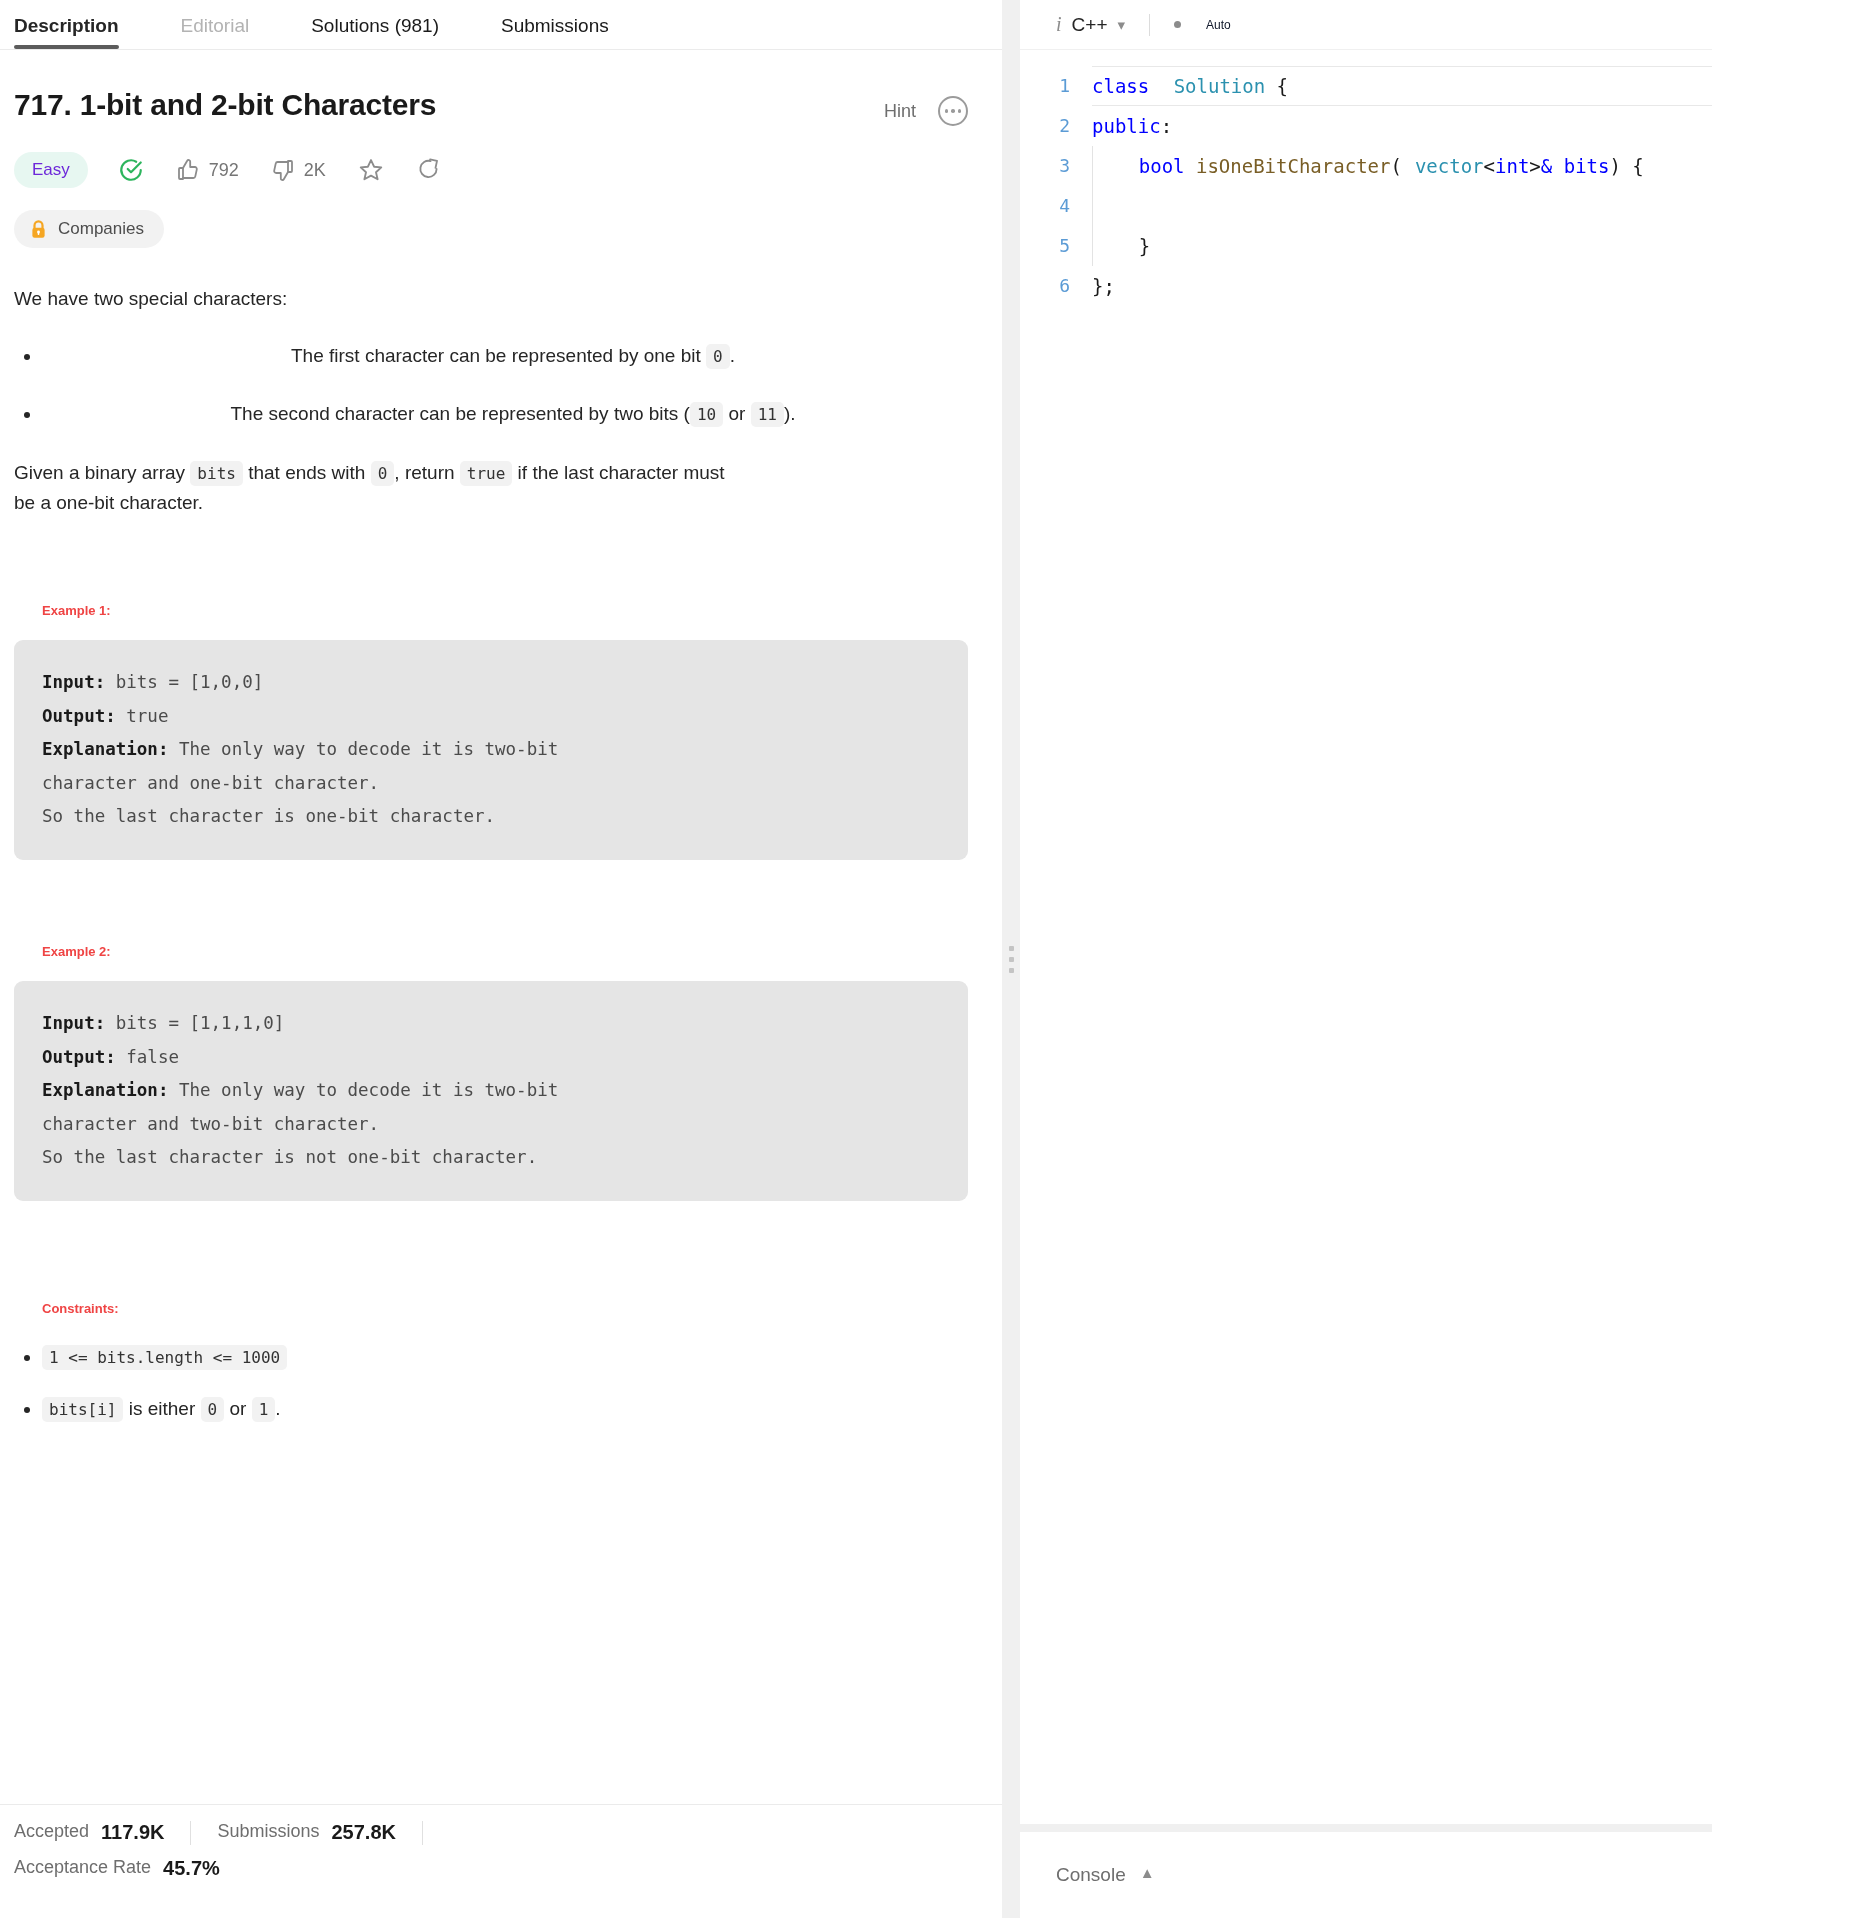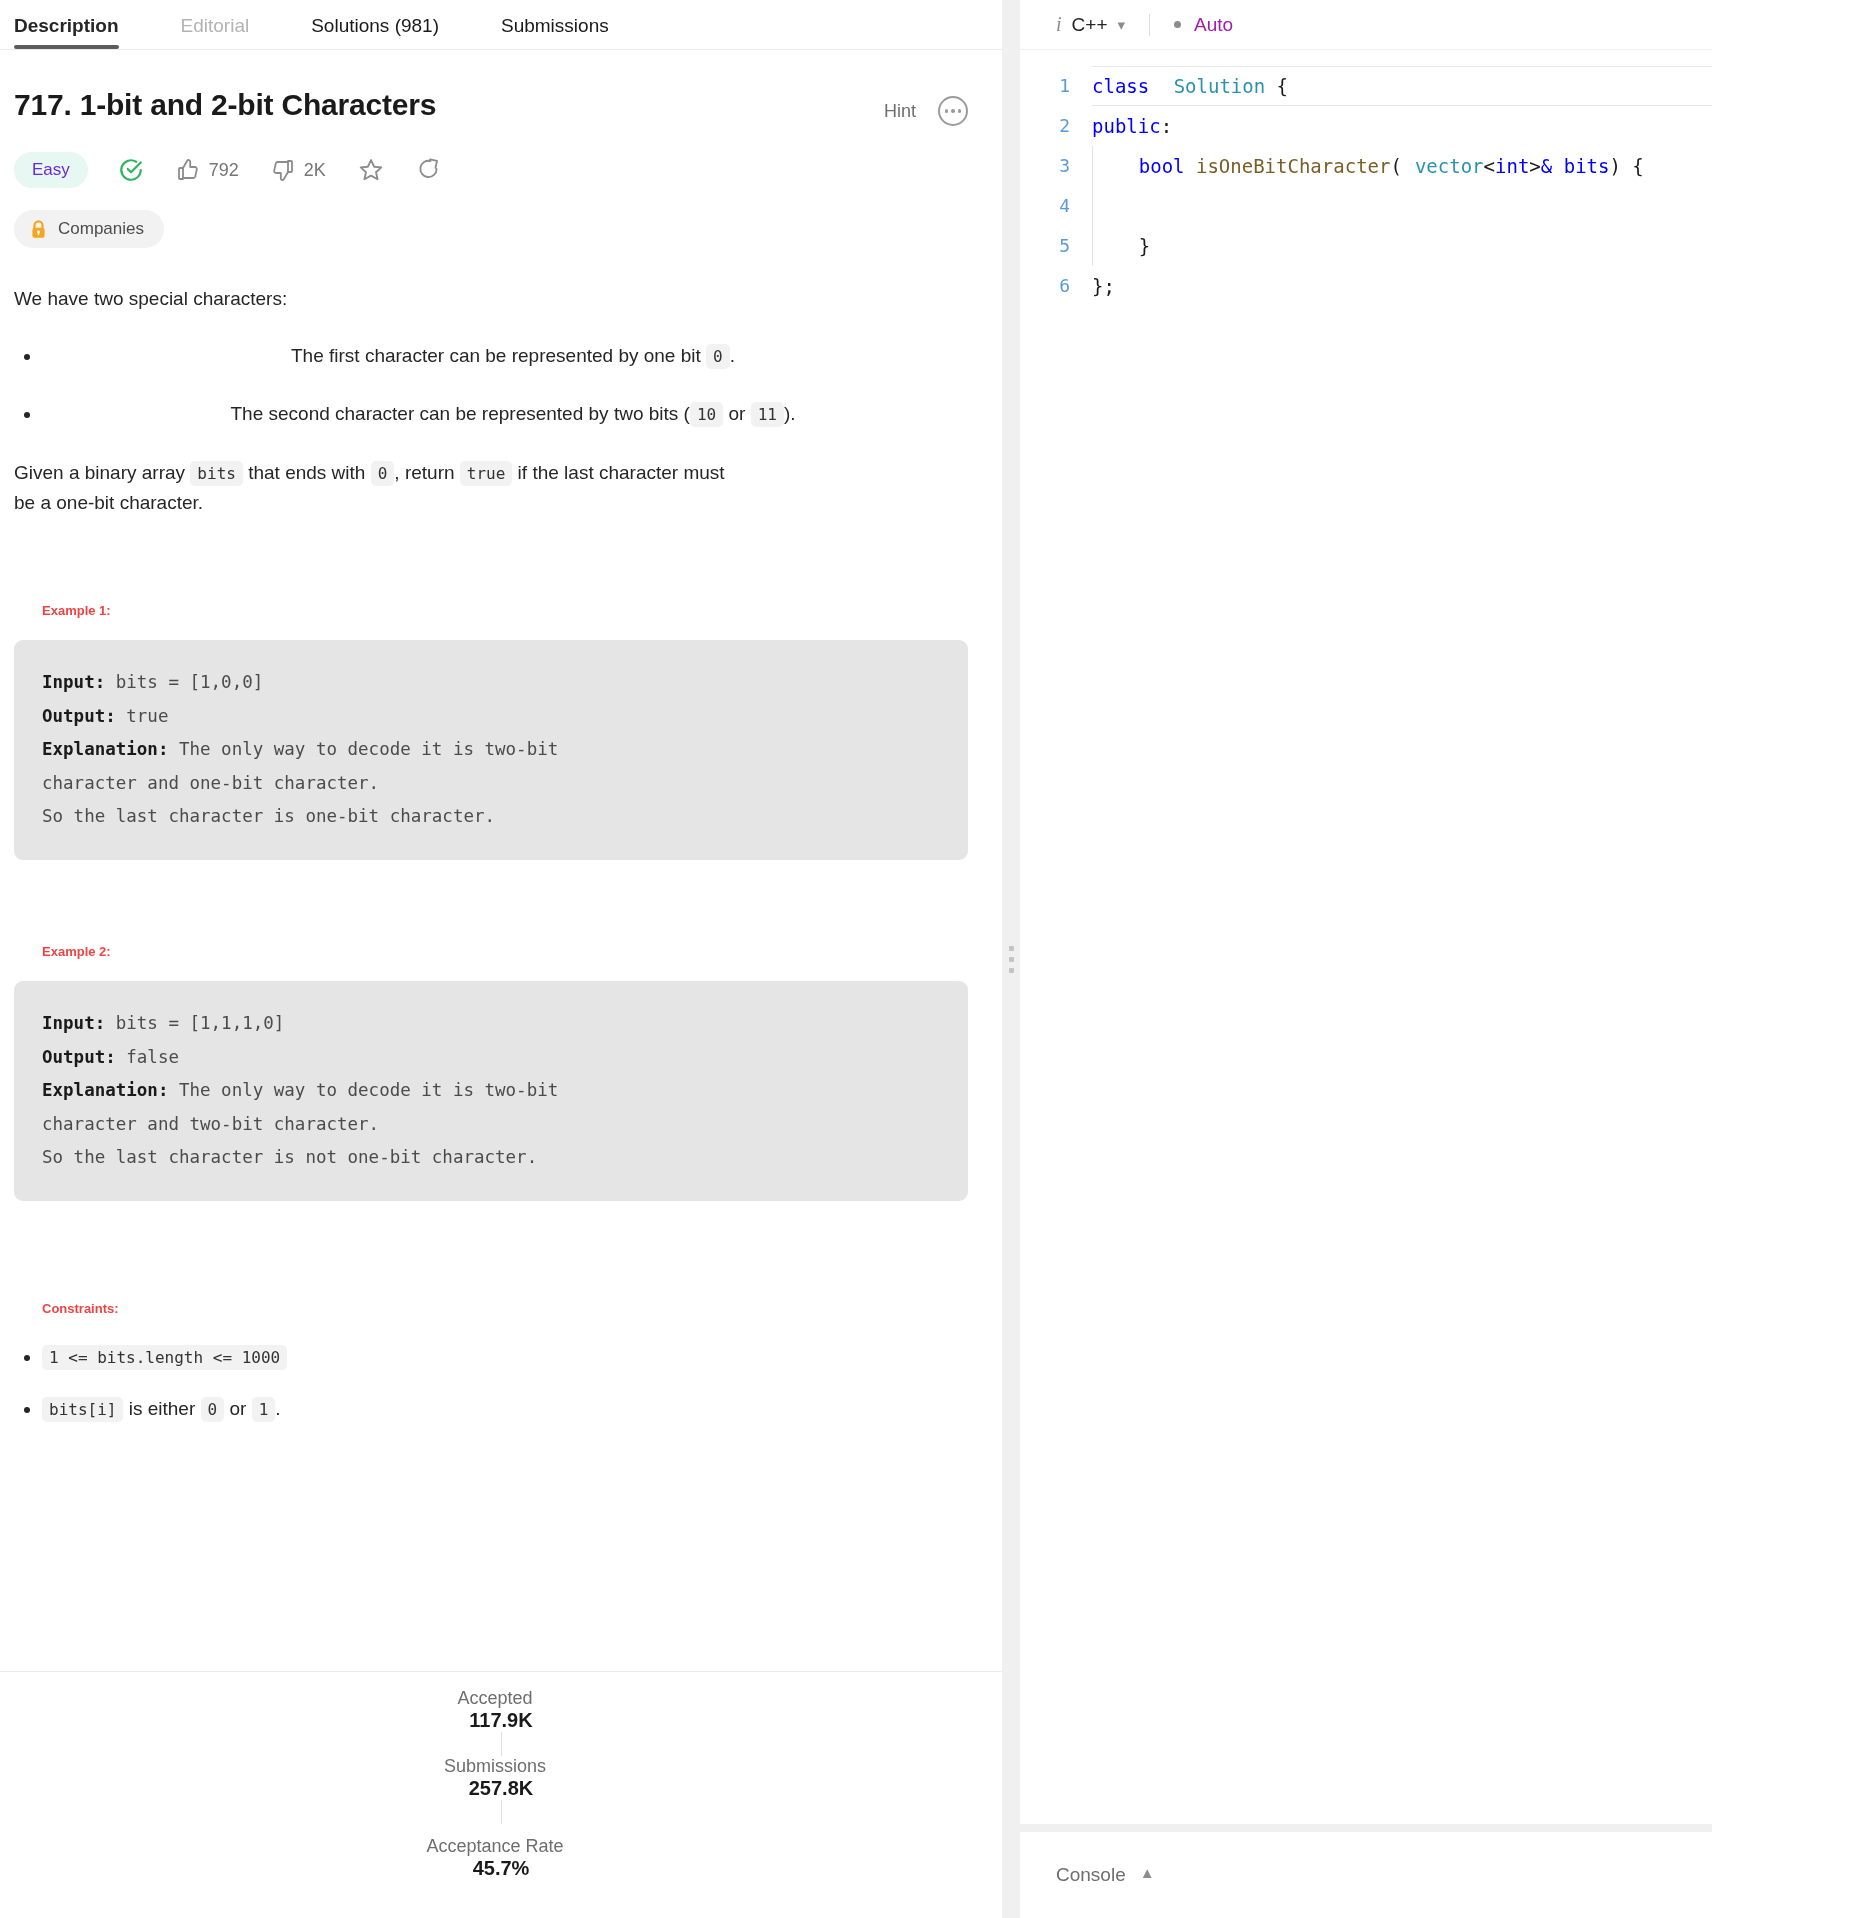--- a/index.html
+++ b/index.html
@@ -177,24 +177,22 @@
   ul.constraints li { margin-bottom: 30px; font-size: 19px; }
 
   .footer-stats {
     flex: 0 0 auto;
     border-top: 1px solid #ebebeb;
     padding: 16px 14px 26px 14px;
     background: #fff;
   }
   .stats-line {
     display: flex;
-    align-items: center;
     font-size: 18px;
     margin-bottom: 12px;
-    flex-direction: column;
   }
   .stat-label { color: #6e6e6e; margin-right: 12px; }
   .stat-value { color: #1a1a1a; font-weight: 700; font-size: 20px; }
   .stat-sep { width: 1px; height: 24px; background: #e0e0e0; margin: 0 26px; }
 
   
   .splitter {
     width: 18px;
     background: #f0f0f0;
     display: flex;
@@ -241,21 +239,21 @@
     font-family: "Liberation Serif", serif;
     font-style: italic;
     font-size: 20px;
     color: #8c8c8c;
   }
   .lang-name { font-size: 19px; color: #262626; }
   .chev { color: #8c8c8c; font-size: 15px; line-height: 1; }
   .head-sep { width: 1px; height: 22px; background: #dcdcdc; margin: 0 24px; }
   .auto-group { display: flex; align-items: center; gap: 13px; cursor: pointer; }
   .auto-dot { width: 7px; height: 7px; border-radius: 50%; background: #8c8c8c; display: block; }
-  .auto-label { font-size: 19px; color: #a21caf; }
+  .auto-label { font-size: 12px; color: #0f172a; margin-left: 12px; }
 
   .code-area {
     flex: 1 1 auto;
     padding: 16px 0 0 0;
     background: #fff;
     font-family: "DejaVu Sans Mono", monospace;
     font-size: 19px;
     line-height: 40px;
     overflow: hidden;
   }

